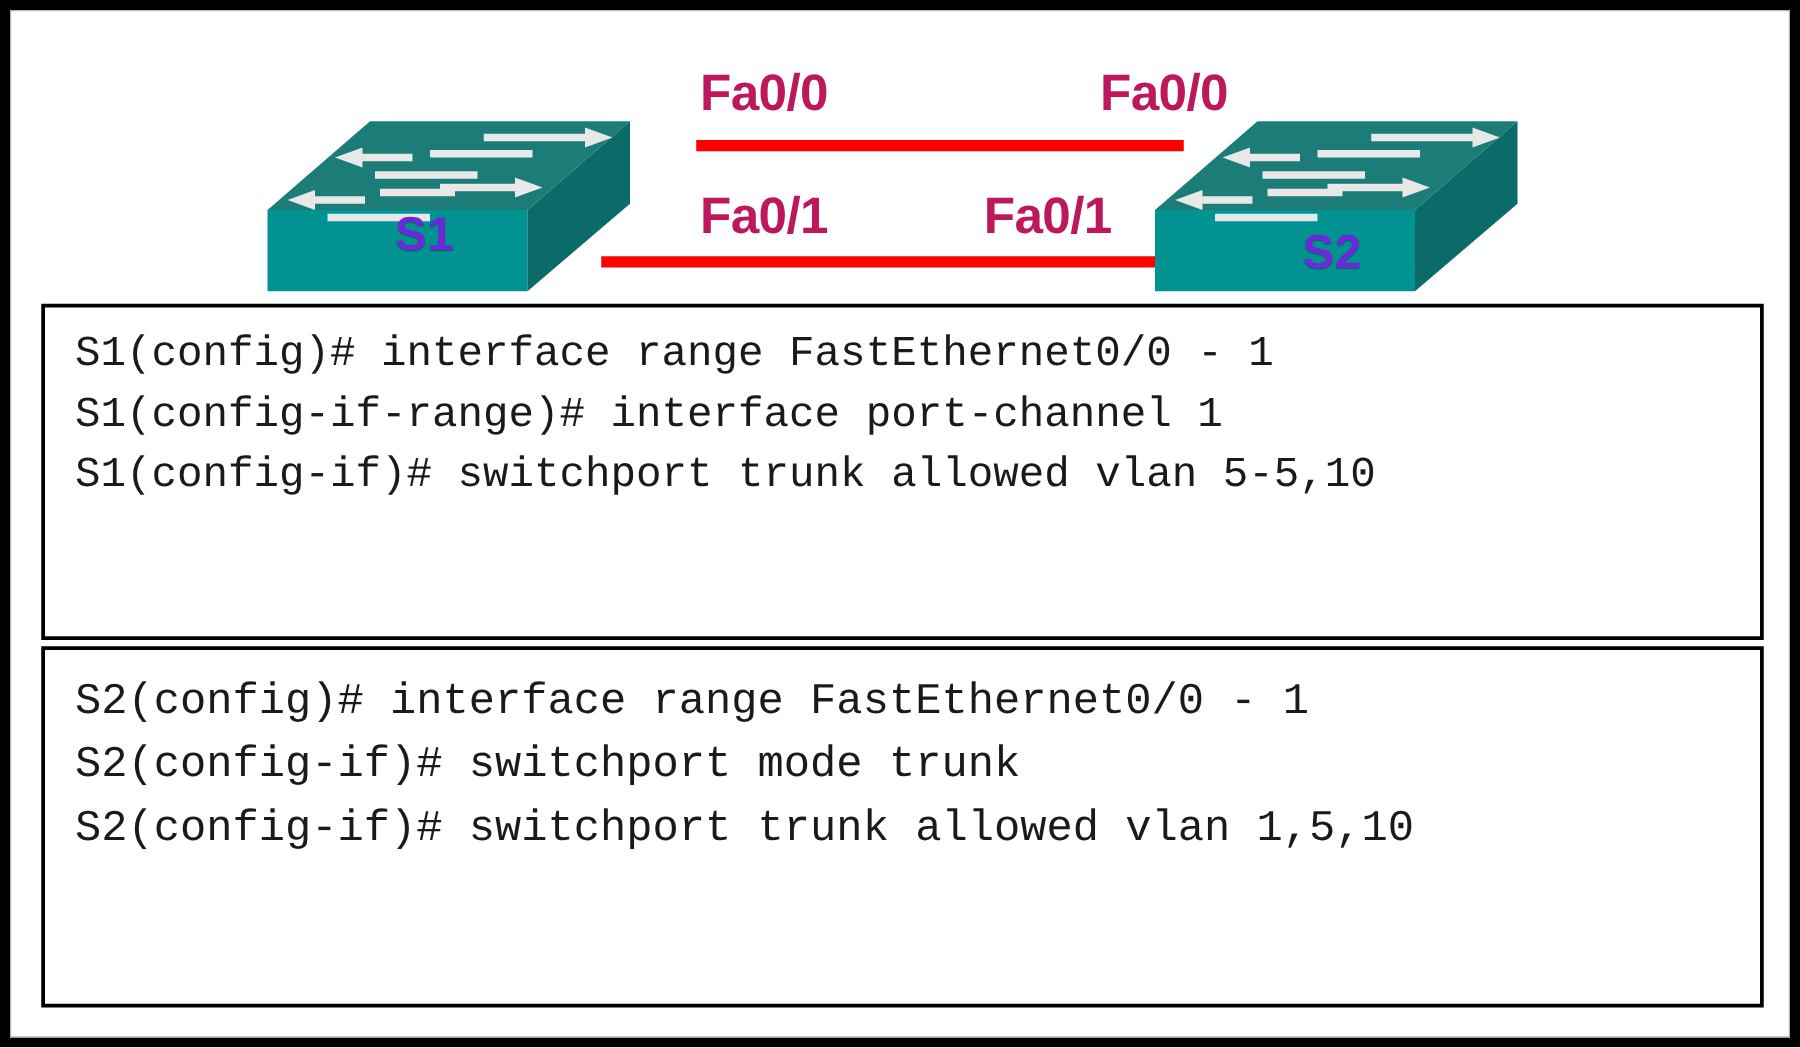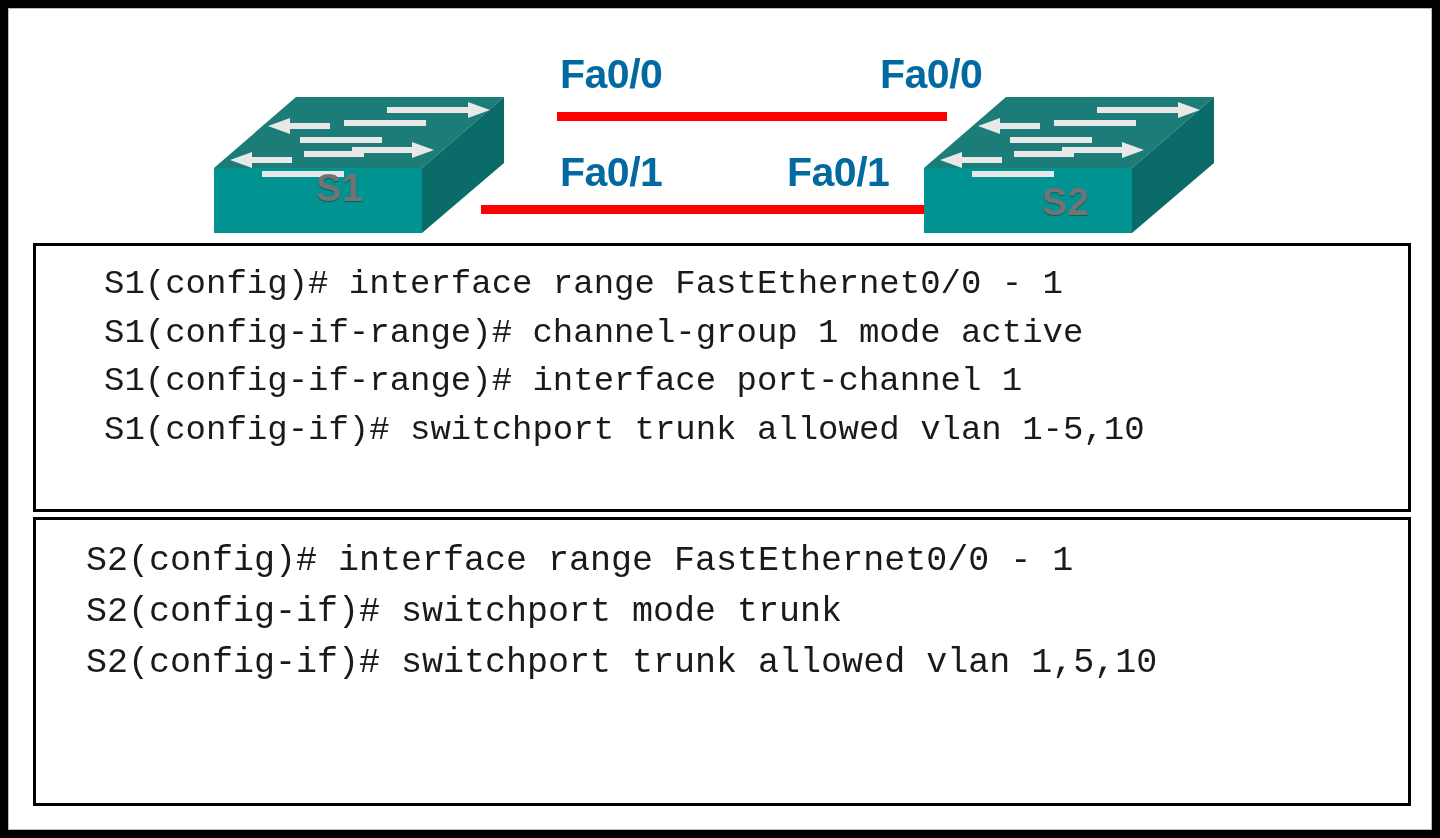--- a/index.html
+++ b/index.html
@@ -77,35 +77,35 @@
   .switch-s1 { left: 195px; top: 76px; }
   .switch-s2 { left: 905px; top: 76px; }
 
   .switch svg { display: block; width: 310px; height: 160px; }
 
   .switch-label {
     position: absolute;
     font-family: "Liberation Sans", sans-serif;
     font-weight: bold;
     font-size: 38px;
-    color: #737373;
+    color: #6d28d9;
     letter-spacing: 0.5px;
     text-shadow: 0 1px 1px rgba(0,0,0,0.35);
     pointer-events: none;
   }
   .switch-s1 .switch-label { left: 112px; top: 82px; }
   .switch-s2 .switch-label { left: 128px; top: 96px; }
 
   
   .iface-label {
     position: absolute;
     font-family: "Liberation Sans", sans-serif;
     font-weight: bold;
     font-size: 41px;
-    color: #0369a1;
+    color: #be185d;
     white-space: nowrap;
     letter-spacing: -0.5px;
   }
   .iface-s1-top    { left: 551px; top: 42px; }
   .iface-s2-top    { left: 871px; top: 42px; }
   .iface-s1-bottom { left: 551px; top: 140px; }
   .iface-s2-bottom { left: 778px; top: 140px; }
 
   
   .config-box {
@@ -128,25 +128,25 @@
   }
 
   .cli-line {
     font-family: "Liberation Mono", "DejaVu Sans Mono", monospace;
     font-size: 35px;
     line-height: 48px;
     color: #1a1a1a;
     white-space: pre;
     padding-left: 24px;
   }
-  .config-box-1 .cli-line { font-size: 34px; line-height: 48.5px; margin-left: 44px; }
+  .config-box-1 .cli-line { font-size: 34px; line-height: 48.5px; }
   .config-box-2 .cli-line { font-size: 35px; line-height: 51px; }
 
   .config-box-1 .cli-list { margin-top: 14px; }
-  .config-box-2 .cli-list { margin-top: 16px; padding-left: 26px; }
+  .config-box-2 .cli-list { margin-top: 16px; }
 </style>
 </head>
 <body>
 
 <div id="slide">
 
   <div class="outer-frame"></div>
   <div class="outer-frame-inner"></div>
 
   <div class="topology">
@@ -198,23 +198,22 @@
 
     <span class="iface-label iface-s1-top">Fa0/0</span>
     <span class="iface-label iface-s2-top">Fa0/0</span>
     <span class="iface-label iface-s1-bottom">Fa0/1</span>
     <span class="iface-label iface-s2-bottom">Fa0/1</span>
   </div>
 
   <div class="config-box config-box-1">
     <div class="cli-list">
       <div class="cli-line">S1(config)# interface range FastEthernet0/0 - 1</div>
-      <div class="cli-line">S1(config-if-range)# channel-group 1 mode active</div>
       <div class="cli-line">S1(config-if-range)# interface port-channel 1</div>
-      <div class="cli-line">S1(config-if)# switchport trunk allowed vlan 1-5,10</div>
+      <div class="cli-line">S1(config-if)# switchport trunk allowed vlan 5-5,10</div>
     </div>
   </div>
 
   <div class="config-box config-box-2">
     <div class="cli-list">
       <div class="cli-line">S2(config)# interface range FastEthernet0/0 - 1</div>
       <div class="cli-line">S2(config-if)# switchport mode trunk</div>
       <div class="cli-line">S2(config-if)# switchport trunk allowed vlan 1,5,10</div>
     </div>
   </div>

